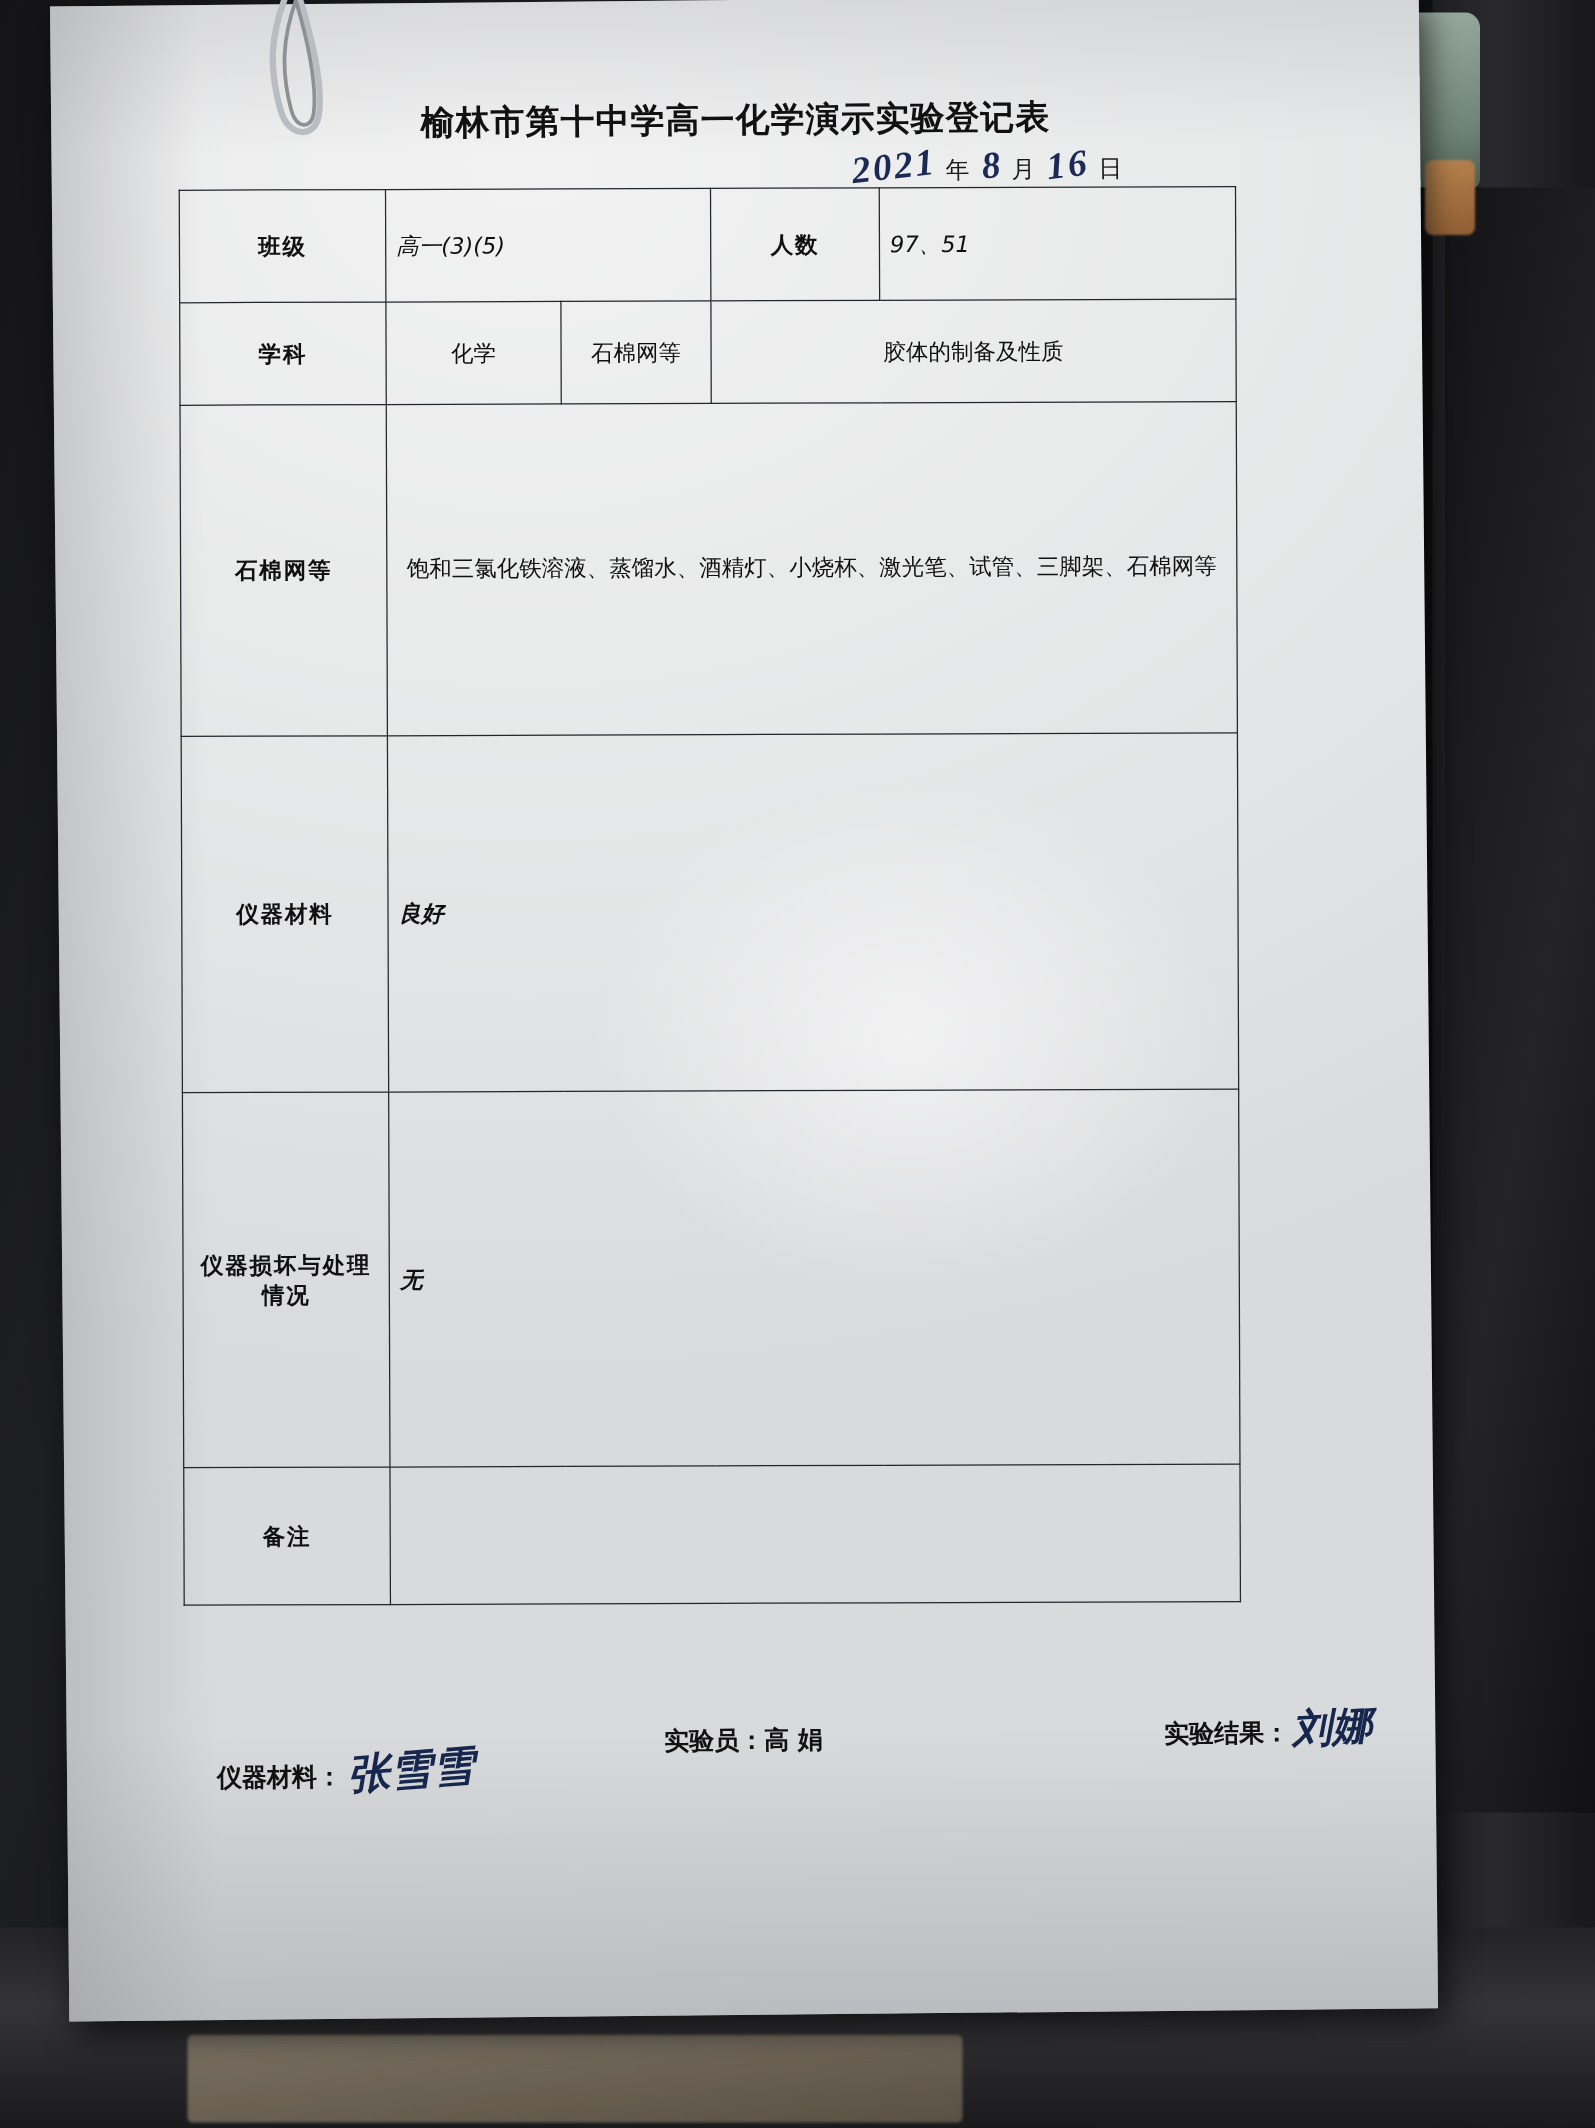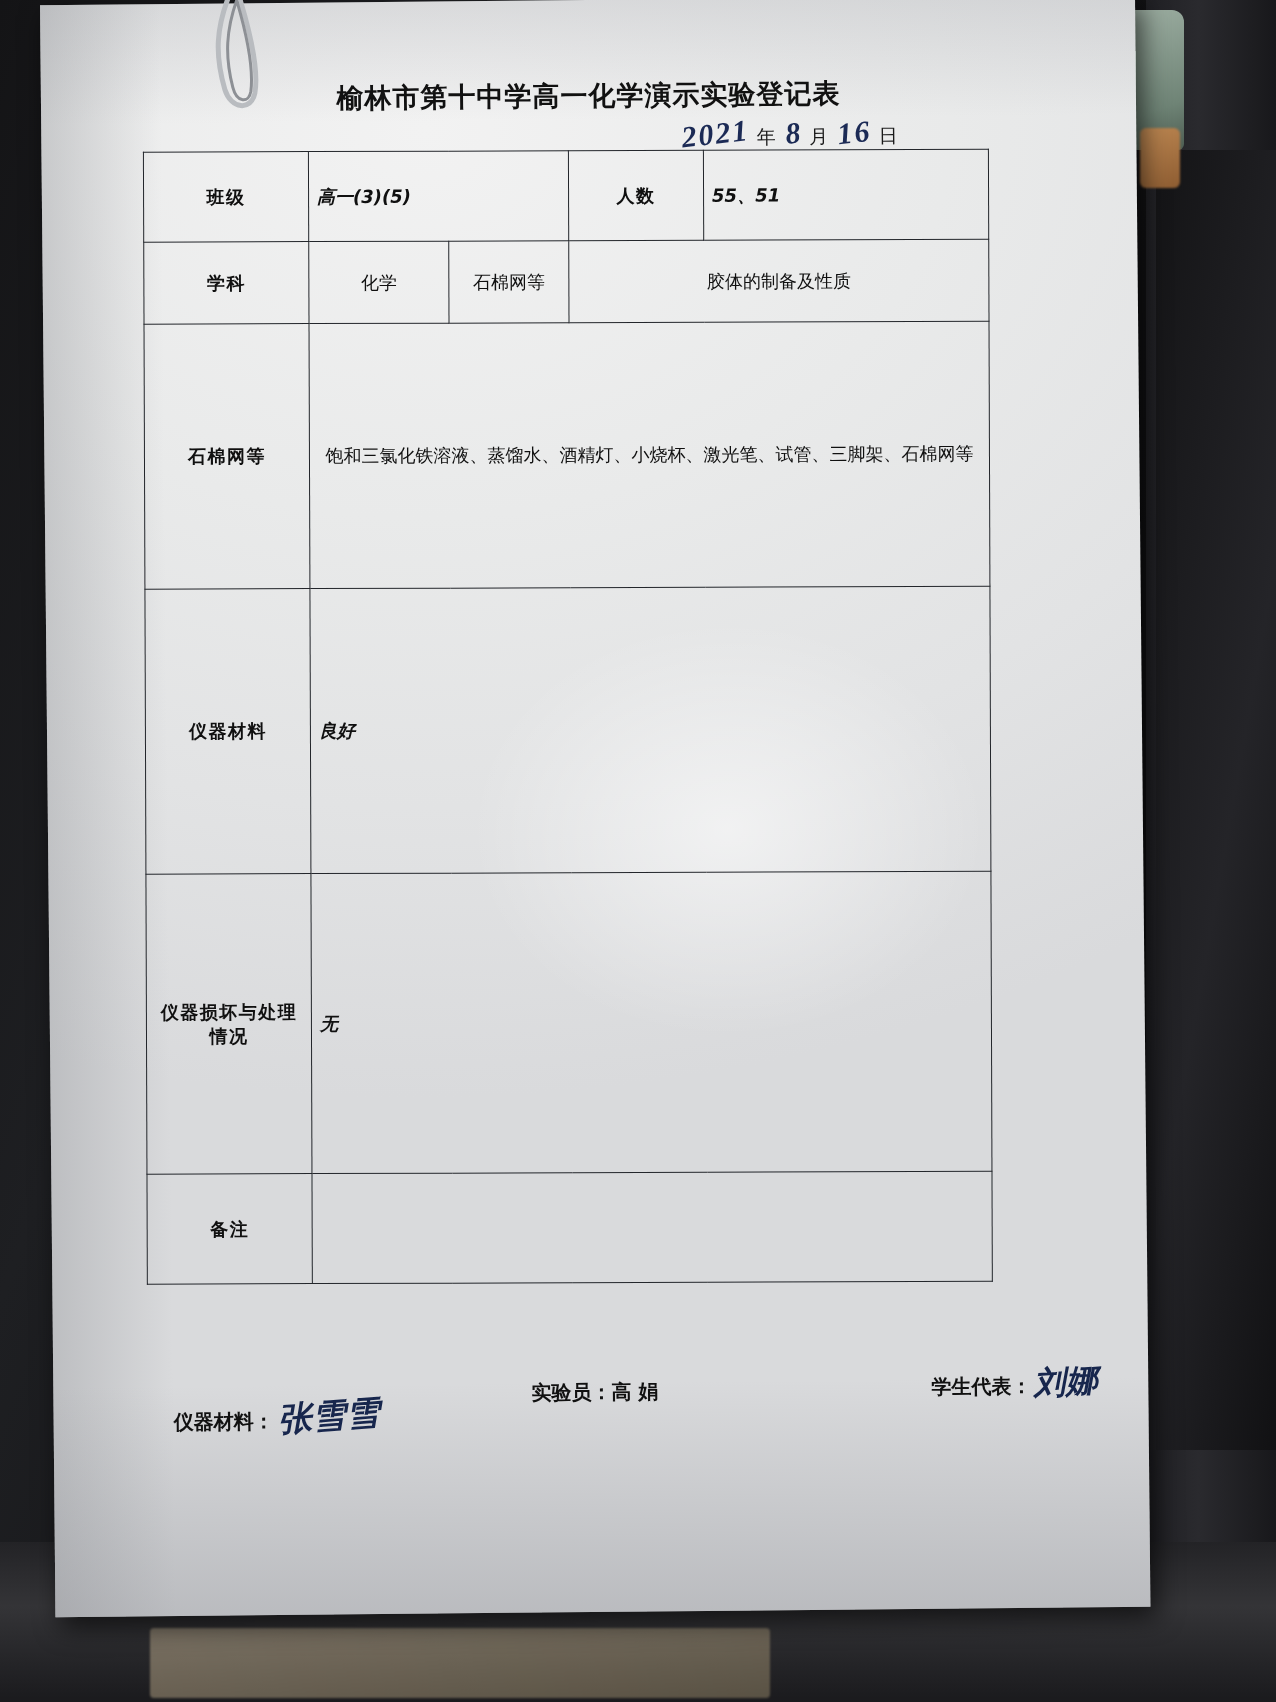--- a/index.html
+++ b/index.html
@@ -178,21 +178,21 @@
     text-align: center;
     font-weight: bold;
     font-size: 19px;
     letter-spacing: 1.5px;
   }
   .ctr { text-align: center; }
   .val-hw {
     font-family: "Liberation Serif", serif;
     font-size: 27px;
     font-style: italic;
-    font-weight: bold;
+    font-weight: normal;
     color: #1b2a55;
     padding-left: 14px;
   }
   .mat-text {
     font-size: 19px;
     line-height: 1.7;
     text-align: center;
     vertical-align: top;
     padding-top: 80px;
     padding-left: 26px;
@@ -299,21 +299,21 @@
         <col style="width:140px">
         <col style="width:120px">
         <col style="width:135px">
         <col style="width:285px">
       </colgroup>
       <tbody>
         <tr style="height:90px">
           <td class="lbl">班级</td>
           <td class="val-hw" colspan="2">高一(3)(5)</td>
           <td class="lbl">人数</td>
-          <td class="val-hw">55、51</td>
+          <td class="val-hw">97、51</td>
         </tr>
         <tr style="height:82px">
           <td class="lbl">学科</td>
           <td class="ctr">化学</td>
           <td class="ctr">石棉网等</td>
           <td class="ctr" colspan="2">胶体的制备及性质</td>
         </tr>
         <tr style="height:265px">
           <td class="lbl">石棉网等</td>
           <td class="mat-text" colspan="4">饱和三氯化铁溶液、蒸馏水、酒精灯、小烧杯、激光笔、试管、三脚架、石棉网等</td>
@@ -334,18 +334,18 @@
         </tr>
       </tbody>
     </table>
 
     <div class="footer">
       <div class="foot-teacher">
         <span>仪器材料：</span><span class="sig">张雪雪</span>
       </div>
       <div class="foot-tech">实验员：高 娟</div>
       <div class="foot-student">
-        <span>学生代表：</span><span class="sig2">刘娜</span>
+        <span>实验结果：</span><span class="sig2">刘娜</span>
       </div>
     </div>
 
   </div>
 </div>
 
 </body></html>

